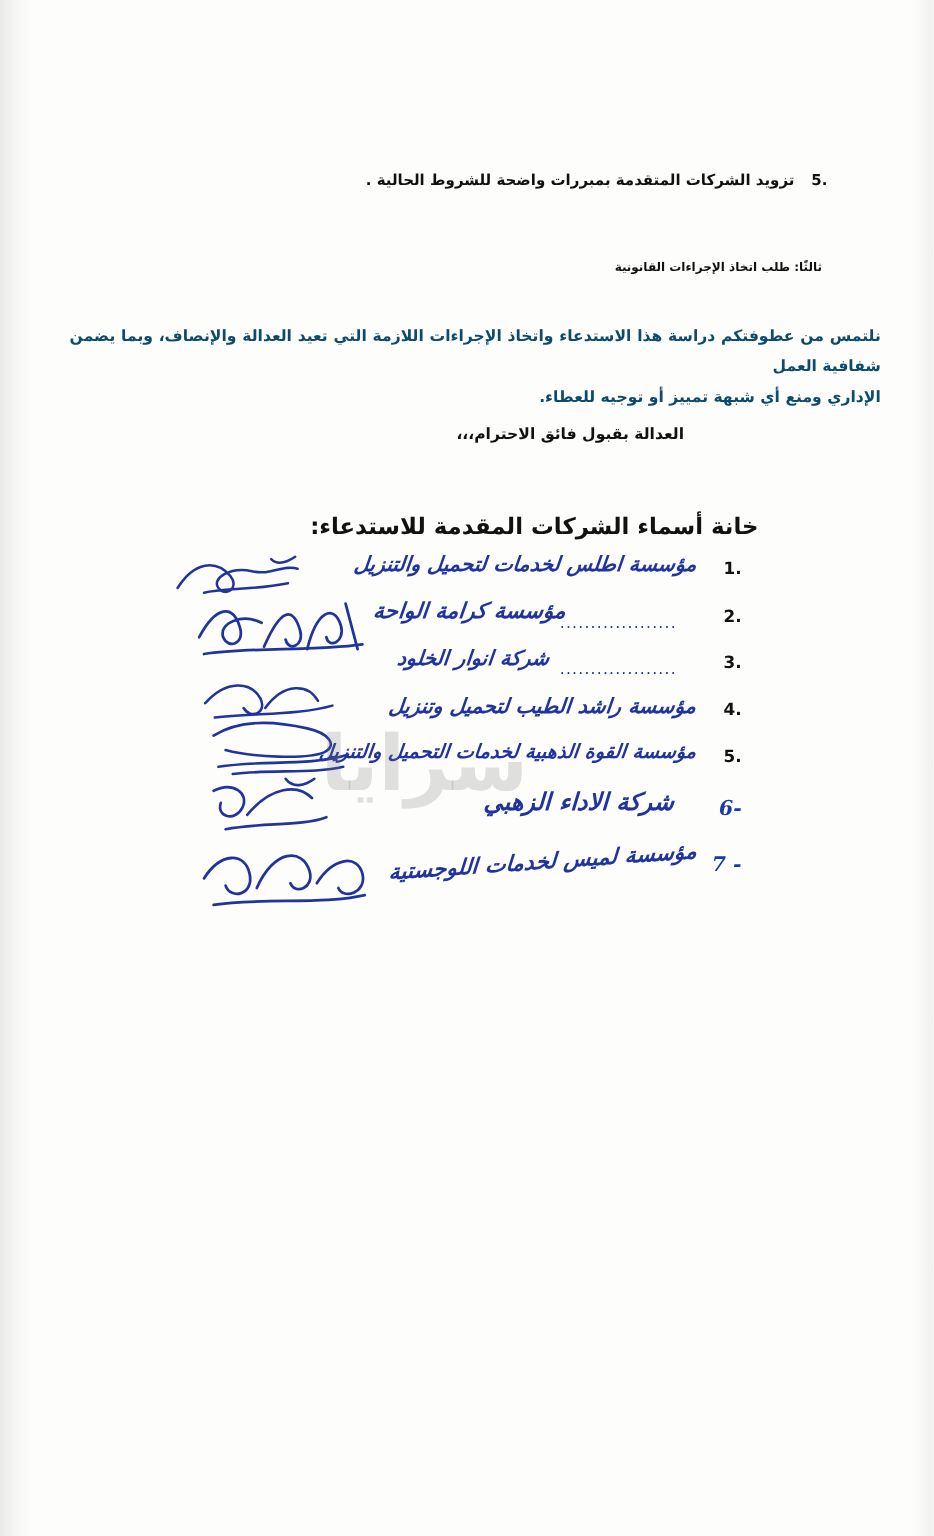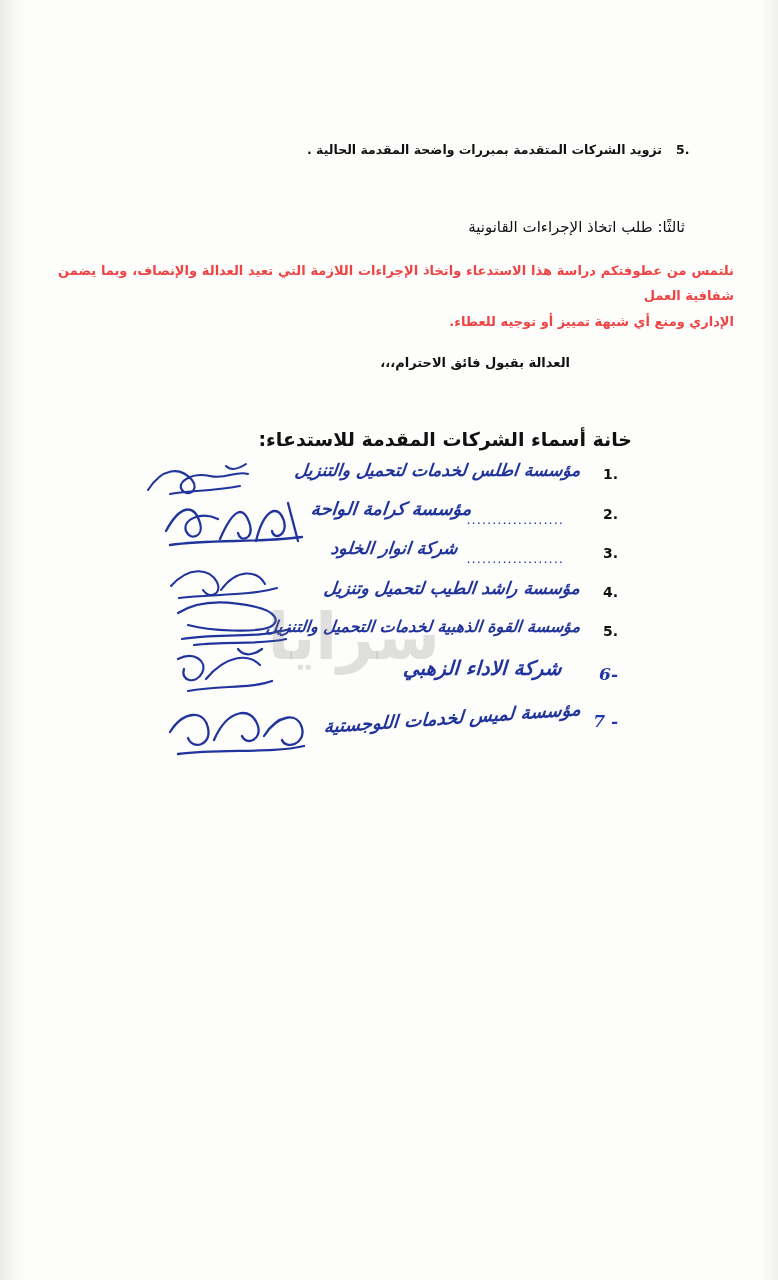--- a/index.html
+++ b/index.html
@@ -72,35 +72,35 @@
     right: 50px;
     width: 420px;
     justify-content: flex-start;
   }
   .item5 .txt { white-space: nowrap; }
 
   .heading-third {
     position: absolute;
     top: 218px;
     right: 55px;
-    font-size: 15px;
-    font-weight: normal;
+    font-size: 10px;
+    font-weight: bold;
     color: #111;
     white-space: nowrap;
   }
 
   .para-main {
     position: absolute;
-    top: 258px;
+    top: 268px;
     right: 6px;
     left: 10px;
     font-size: 13px;
     line-height: 1.95;
     font-weight: bold;
-    color: #ef4444;
+    color: #0c4a6e;
     text-align: justify;
     text-align-last: right;
   }
   .para-main .l2 {
     display: block;
     text-align: center;
   }
 
   .closing {
     position: absolute;
@@ -190,21 +190,21 @@
   }
 </style>
 </head>
 <body>
 
 <div class="page">
   <div class="doc-body">
 
     <div class="numbered-line item5">
       <span class="num">5.</span>
-      <span class="txt">تزويد الشركات المتقدمة بمبررات واضحة المقدمة الحالية .</span>
+      <span class="txt">تزويد الشركات المتقدمة بمبررات واضحة للشروط الحالية .</span>
     </div>
 
     <div class="heading-third">ثالثًا: طلب اتخاذ الإجراءات القانونية</div>
 
     <div class="para-main">
       <span>نلتمس من عطوفتكم دراسة هذا الاستدعاء واتخاذ الإجراءات اللازمة التي تعيد العدالة والإنصاف، وبما يضمن شفافية العمل</span>
       <span class="l2">الإداري ومنع أي شبهة تمييز أو توجيه للعطاء.</span>
     </div>
 
     <div class="closing">العدالة بقبول فائق الاحترام،،،</div>

